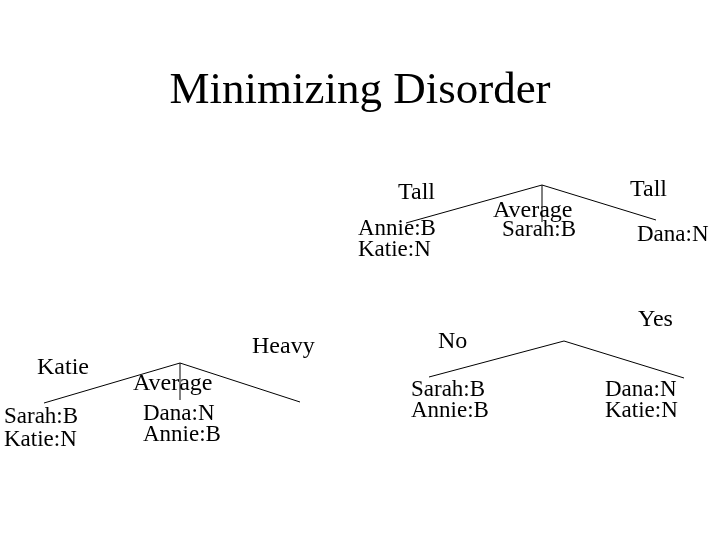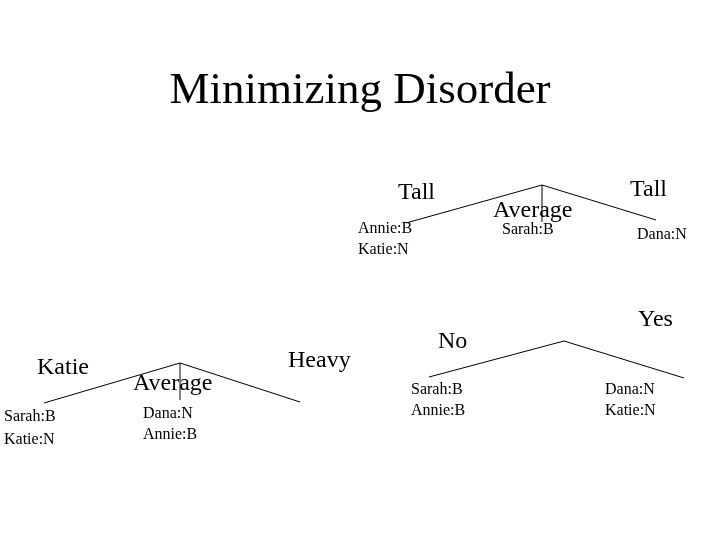--- a/index.html
+++ b/index.html
@@ -31,21 +31,21 @@
   }
   svg.tree-lines line { stroke: #000000; stroke-width: 1; }
   .branch-label {
     position: absolute;
     font-size: 24px;
     line-height: 1;
     white-space: nowrap;
   }
   .leaf {
     position: absolute;
-    font-size: 16px;
+    font-size: 23px;
     line-height: 21px;
     white-space: nowrap;
   }
   .leaf div { height: 21px; }
   .leaf.wide div { height: 23px; }
 </style>
 </head>
 <body>
 
 <div class="slide">
@@ -82,21 +82,21 @@
   </div>
   <div class="leaf" style="left:502px; top:218px;">
     <div>Sarah:B</div>
   </div>
   <div class="leaf" style="left:637px; top:223px;">
     <div>Dana:N</div>
   </div>
 
   <div class="branch-label" style="left:37px; top:354px;">Katie</div>
   <div class="branch-label" style="left:133px; top:370px;">Average</div>
-  <div class="branch-label" style="left:252px; top:347px;margin-left:36px;">Heavy</div>
+  <div class="branch-label" style="left:252px; top:333px;">Heavy</div>
 
   <div class="leaf wide" style="left:4px; top:405px;">
     <div>Sarah:B</div>
     <div>Katie:N</div>
   </div>
   <div class="leaf" style="left:143px; top:402px;">
     <div>Dana:N</div>
     <div>Annie:B</div>
   </div>
 

